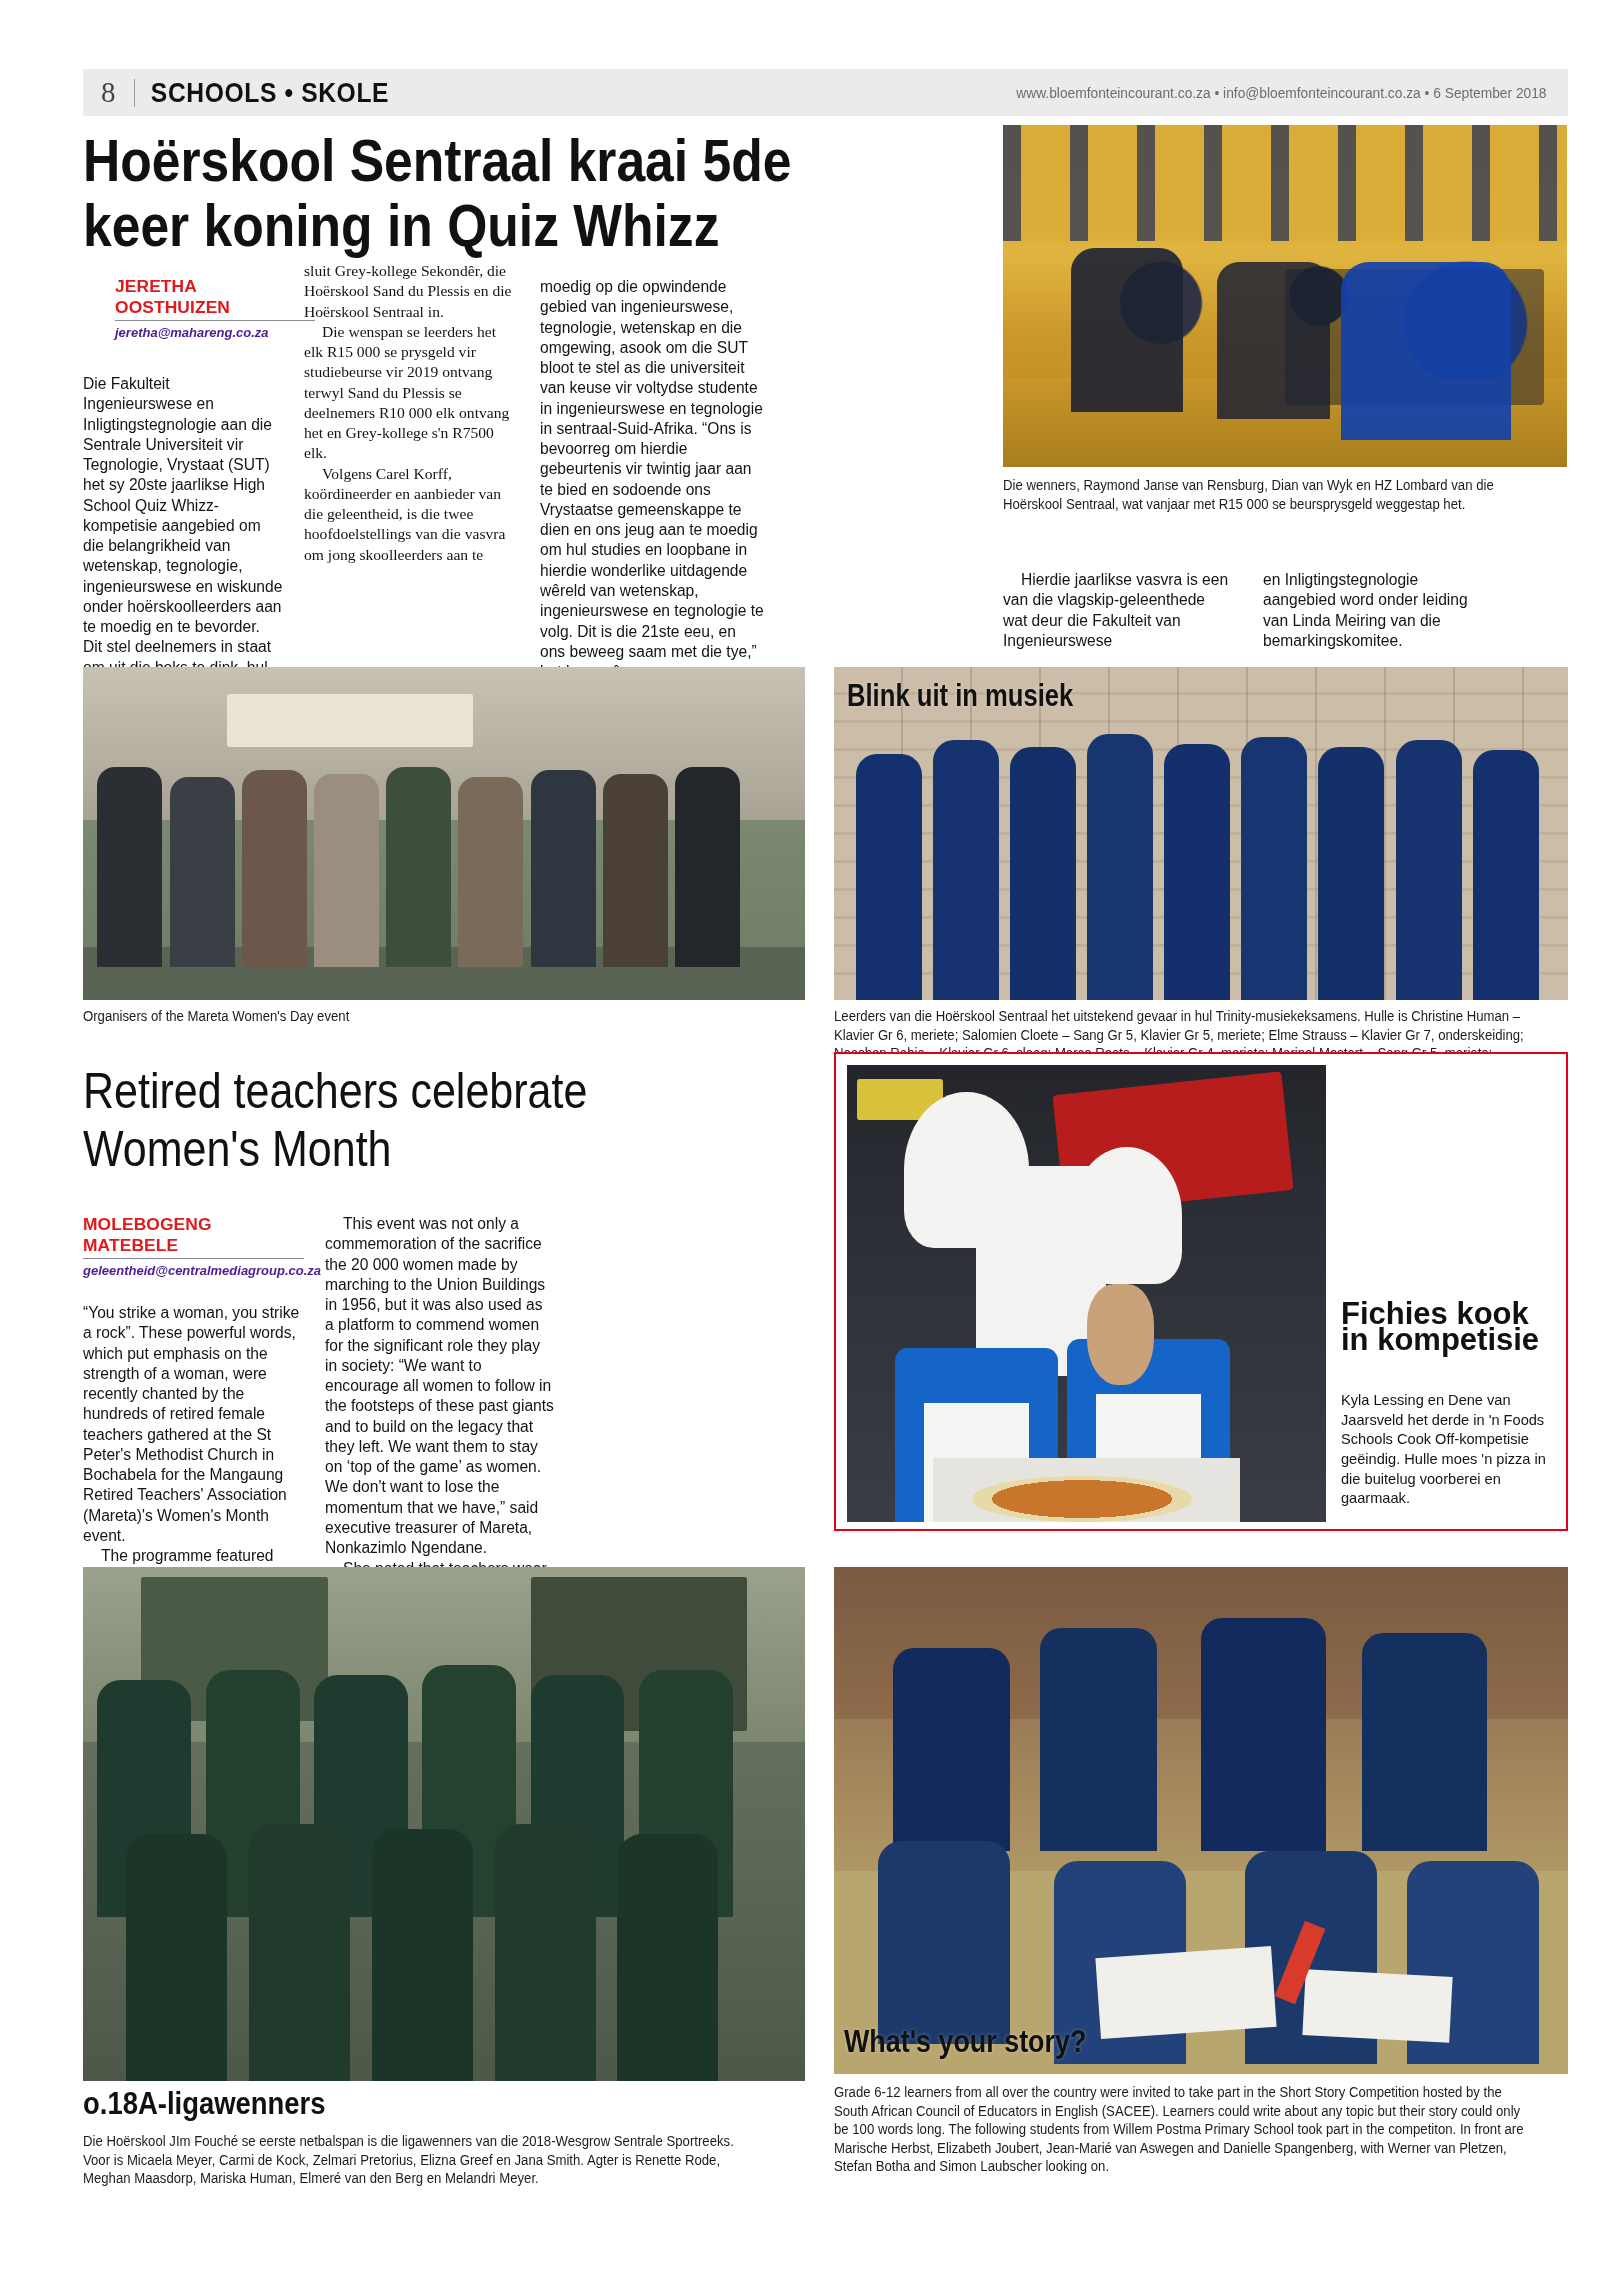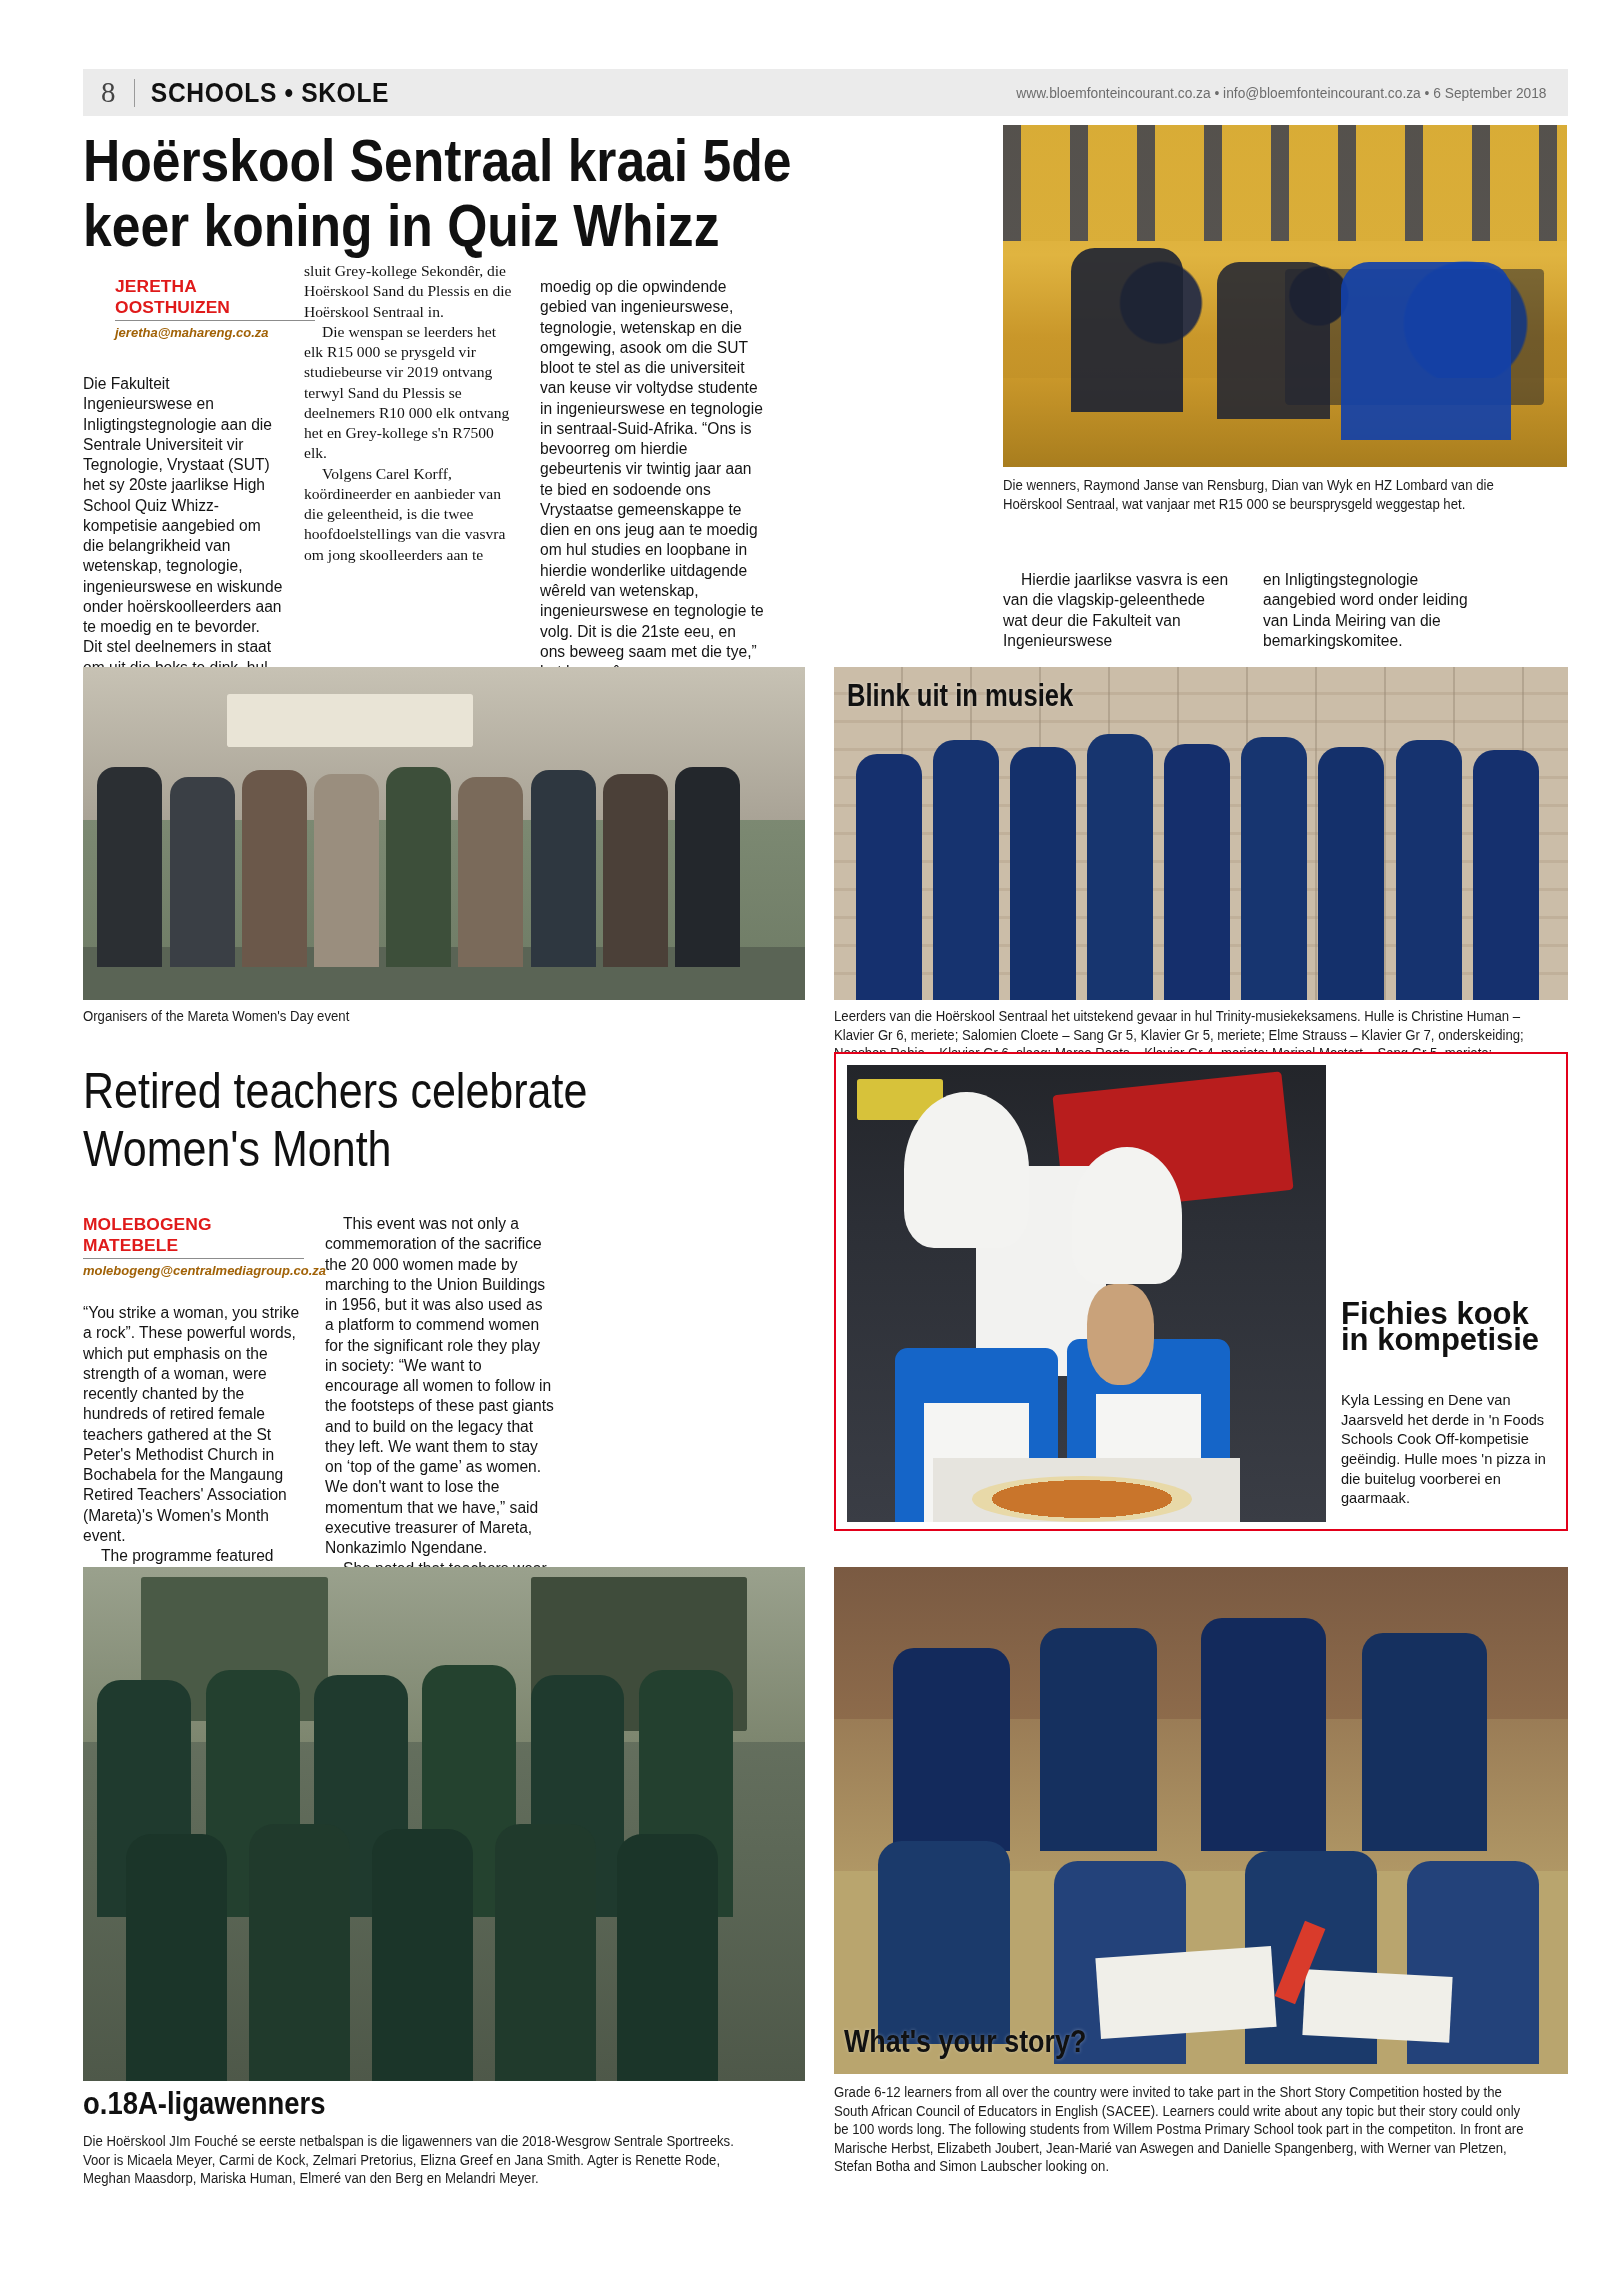--- a/index.html
+++ b/index.html
@@ -50,21 +50,21 @@
     margin:0; font-size:15.6px; line-height:1.30; color:#141414;
     text-align:left;
   }
   .body-col p + p { text-indent:18px; }
   .byline {
     font-size:17.4px; font-weight:bold; color:#e01a1a; letter-spacing:0.1px;
     margin:0 0 2.1px 0;
   }
   .byline-rule { height:1.4px; background:#8c8c8c; margin-bottom:3.5px; }
   .byline-mail {
-    font-size:13px; font-style:italic; font-weight:bold; color:#a16207;
+    font-size:13px; font-style:italic; font-weight:bold; color:#4c1d95;
     margin:0 0 15.3px 0;
   }
   .caption {
     font-size:14px; line-height:1.33; color:#1c1c1c;
     transform: scaleX(0.94); transform-origin:left top;
   }
 
   
   .photo { position:absolute; overflow:hidden; background:#bdbdbd; }
 
@@ -177,21 +177,21 @@
   </div>
   <div class="overlay-title" style="left:764px; top:611px; font-size:30.5px;">Blink uit in musiek</div>
   <div class="caption" style="position:absolute; left:751px; top:938px; width:734px;">Leerders van die Hoërskool Sentraal het uitstekend gevaar in hul Trinity-musiekeksamens. Hulle is Christine Human – Klavier Gr 6, meriete; Salomien Cloete – Sang Gr 5, Klavier Gr 5, meriete; Elme Strauss – Klavier Gr 7, onderskeiding; Neashen Rabie – Klavier Gr 6, slaag; Marco Roets – Klavier Gr 4, meriete; Marinel Mostert – Sang Gr 5, meriete; Madine Pittendrich – Klavier Gr 5, slaag.</div>
 
   <div class="hl-cond" style="position:absolute; left:0; top:997px; width:722px; font-size:50px; font-weight:normal; transform:scaleX(0.86);">Retired teachers celebrate</div>
   <div class="hl-cond" style="position:absolute; left:0; top:1055px; width:722px; font-size:50px; font-weight:normal; transform:scaleX(0.86);">Women's Month</div>
 
   <div style="position:absolute; left:0; top:1145px; width:221px;">
     <div class="byline">MOLEBOGENG MATEBELE</div>
     <div class="byline-rule"></div>
-    <div class="byline-mail">molebogeng@centralmediagroup.co.za</div>
+    <div class="byline-mail">geleentheid@centralmediagroup.co.za</div>
   </div>
 
   <div class="body-col" style="position:absolute; left:0; top:1234px; width:221px;">
     <p>“You strike a woman, you strike a rock”. These powerful words, which put emphasis on the strength of a woman, were recently chanted by the hundreds of retired female teachers gathered at the St Peter's Methodist Church in Bochabela for the Mangaung Retired Teachers' Association (Mareta)'s Women's Month event.</p>
     <p>The programme featured various speakers from within the organisation who spoke words of courage and empowerment in order to get the masses to continue to make a difference in their communities.</p>
     <p>There were a couple of thorns among the ‘roses’ as the gathering also acted as a Mareta general meeting, which is held on the second Tuesday of every month.</p>
   </div>
 
   <div class="body-col" style="position:absolute; left:242px; top:1145px; width:229px;">
     <p style="text-indent:18px;">This event was not only a commemoration of the sacrifice the 20 000 women made by marching to the Union Buildings in 1956, but it was also used as a platform to commend women for the significant role they play in society: “We want to encourage all women to follow in the footsteps of these past giants and to build on the legacy that they left. We want them to stay on ‘top of the game’ as women. We don't want to lose the momentum that we have,” said executive treasurer of Mareta, Nonkazimlo Ngendane.</p>

